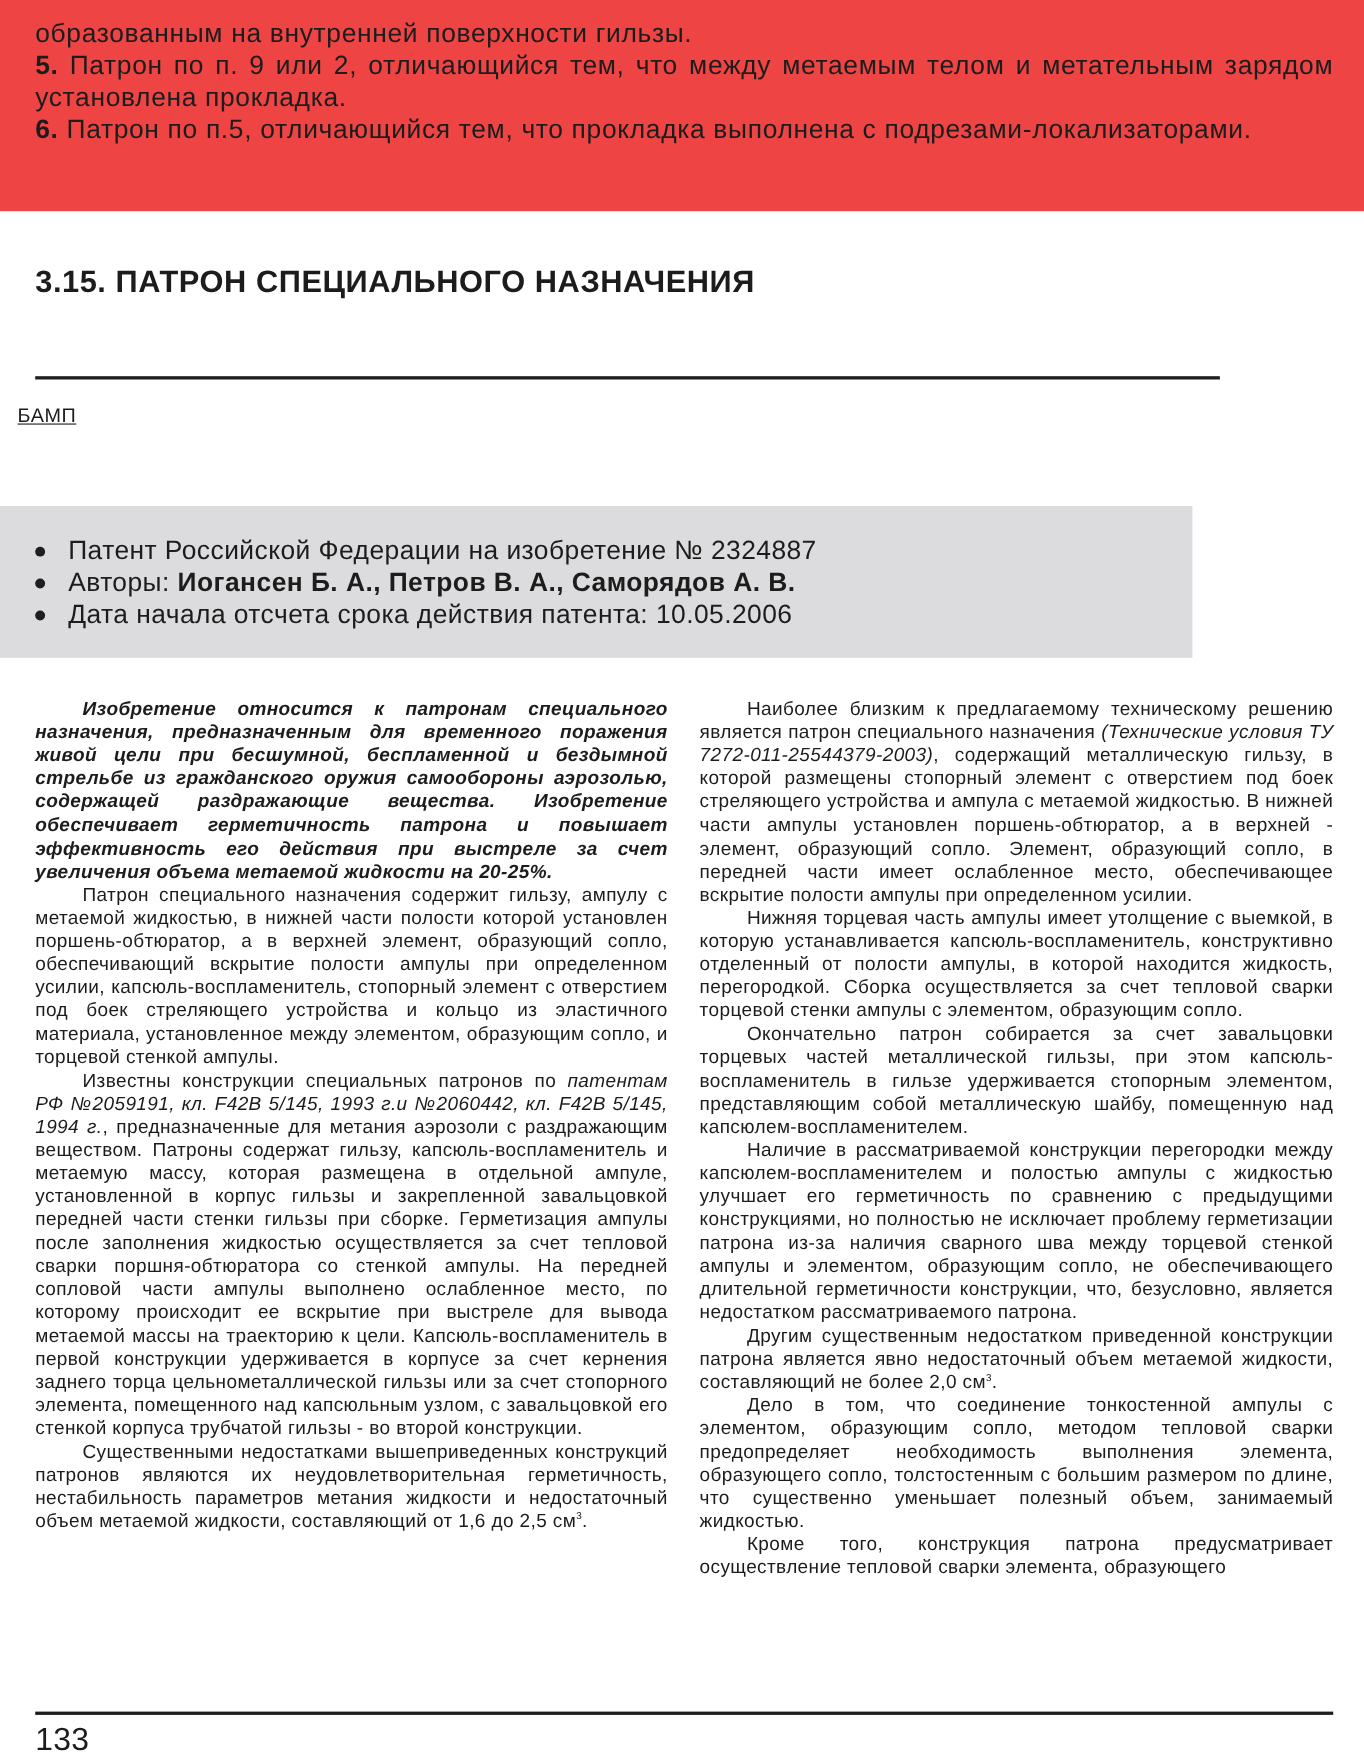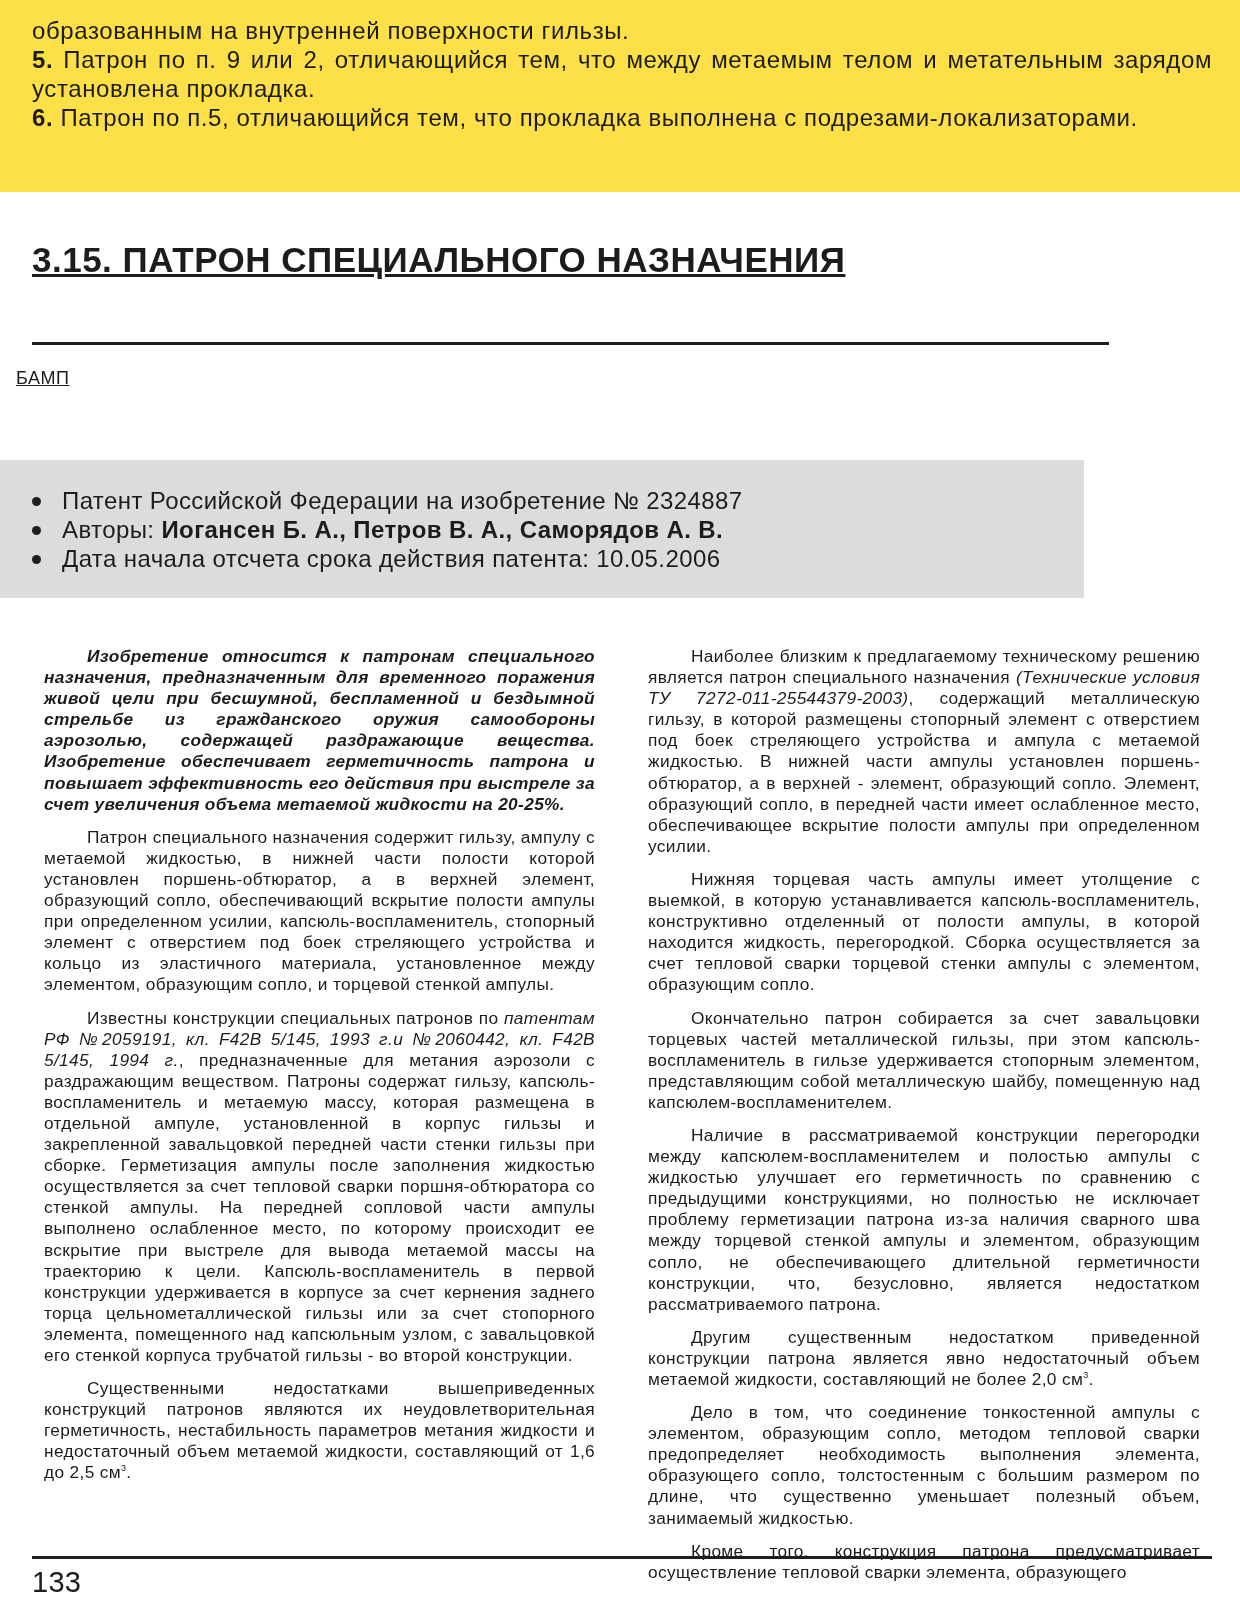--- a/index.html
+++ b/index.html
@@ -3,32 +3,32 @@
 <meta charset="utf-8">
 <style>
   html, body { margin: 0; padding: 0; }
   body {
     width: 1240px; height: 1600px; position: relative; overflow: hidden;
     background: #ffffff; color: #1c1c1c;
     font-family: "Liberation Sans", "DejaVu Sans", sans-serif;
   }
   .top-box {
     position: absolute; left: 0; top: 0; width: 1240px; height: 192px;
-    background: #fde047;
+    background: #ef4444;
   }
   .top-box .inner {
     position: absolute; left: 32px; top: 16px; width: 1180px;
     font-size: 24px; line-height: 29px; letter-spacing: 0.6px; text-align: justify;
   }
   .top-box p { margin: 0; }
   .top-box b { font-weight: bold; }
 
   .section-title {
     position: absolute; left: 32px; top: 240px;
-    font-size: 35px; font-weight: bold; letter-spacing: 0.5px; margin: 0; text-decoration: underline;
+    font-size: 28px; font-weight: bold; letter-spacing: 0.5px; margin: 0;
   }
   .title-rule {
     position: absolute; left: 32px; top: 342px; width: 1077px; height: 3px; background: #1e1e1e;
   }
   .acronym {
     position: absolute; left: 16px; top: 368px; font-size: 18px; letter-spacing: 0.5px; text-decoration: underline;
   }
 
   .meta-box {
     position: absolute; left: 0; top: 460px; width: 1084px; height: 138px;
@@ -45,21 +45,21 @@
   }
   .meta-box li b { font-weight: bold; text-align: right; }
 
   .col {
     position: absolute; top: 634px; width: 575px;
     font-size: 17.3px; line-height: 21.1px; letter-spacing: 0.35px;
     text-align: justify;
   }
   .col-left { left: 32px; }
   .col-right { left: 636px; width: 576px; }
-  .col p { margin: 12px; text-indent: 43px; }
+  .col p { margin: 0; text-indent: 43px; }
   .col p.abstract { font-weight: bold; font-style: italic; }
   .col i { font-style: italic; }
   .col sup { font-size: 9px; vertical-align: super; line-height: 0; }
 
   .footer-rule {
     position: absolute; left: 32px; top: 1556px; width: 1180px; height: 3px; background: #1e1e1e;
   }
   .page-number {
     position: absolute; left: 32px; top: 1566px; font-size: 29px; letter-spacing: 0.3px;
   }

